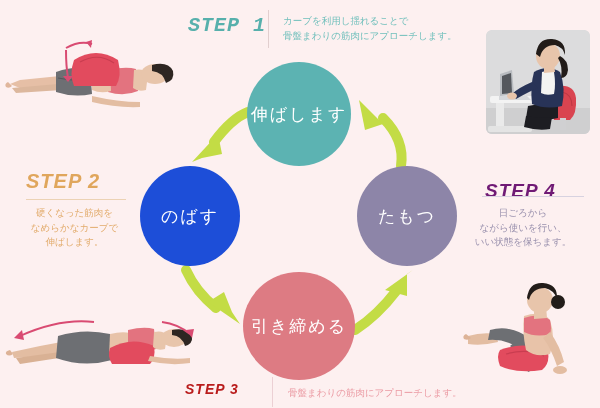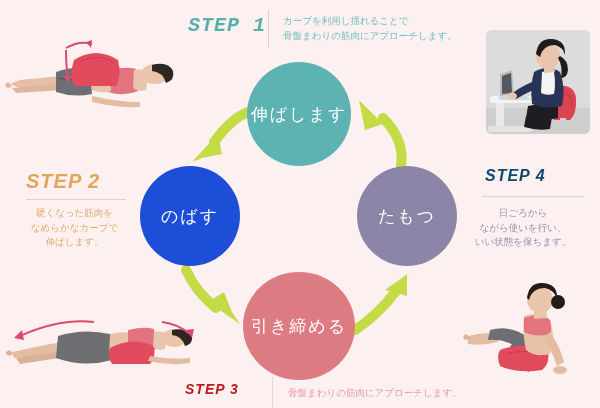--- a/index.html
+++ b/index.html
@@ -47,21 +47,21 @@
   #step2-label { left: 26px; top: 170px; font-size: 20px; color: #e0a65c; }
   #step2-div   { left: 26px; top: 199px; width: 100px; background: #ecd2b4; }
   #step2-desc  { left: 12px; top: 206px; color: #e2ab6b; text-align: center; width: 125px; }
 
   
   #step3-label { left: 185px; top: 381px; font-size: 14px; color: #b91c1c; }
   #step3-div   { left: 272px; top: 377px; height: 30px; background: #ecd0d4; }
   #step3-desc  { left: 288px; top: 386px; color: #eb9aa3; }
 
   
-  #step4-label { left: 485px; top: 167px; font-size: 16px; color: #0c4a6e; }
+  #step4-label { left: 485px; top: 180px; font-size: 19px; color: #701a75; }
   #step4-div   { left: 482px; top: 196px; width: 102px; background: #d7d2e0; }
   #step4-desc  { left: 465px; top: 206px; color: #9990ad; text-align: center; width: 116px; }
 
   
   .cycle-circle {
     position: absolute;
     border-radius: 50%;
     display: flex;
     align-items: center;
     justify-content: center;

